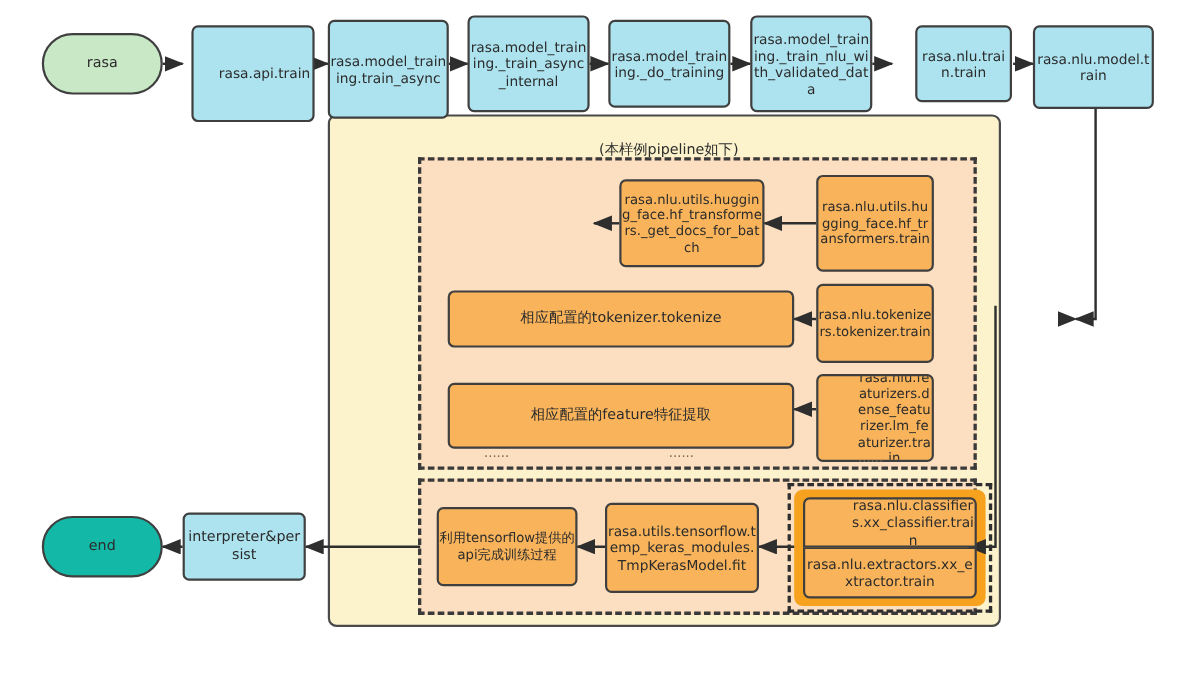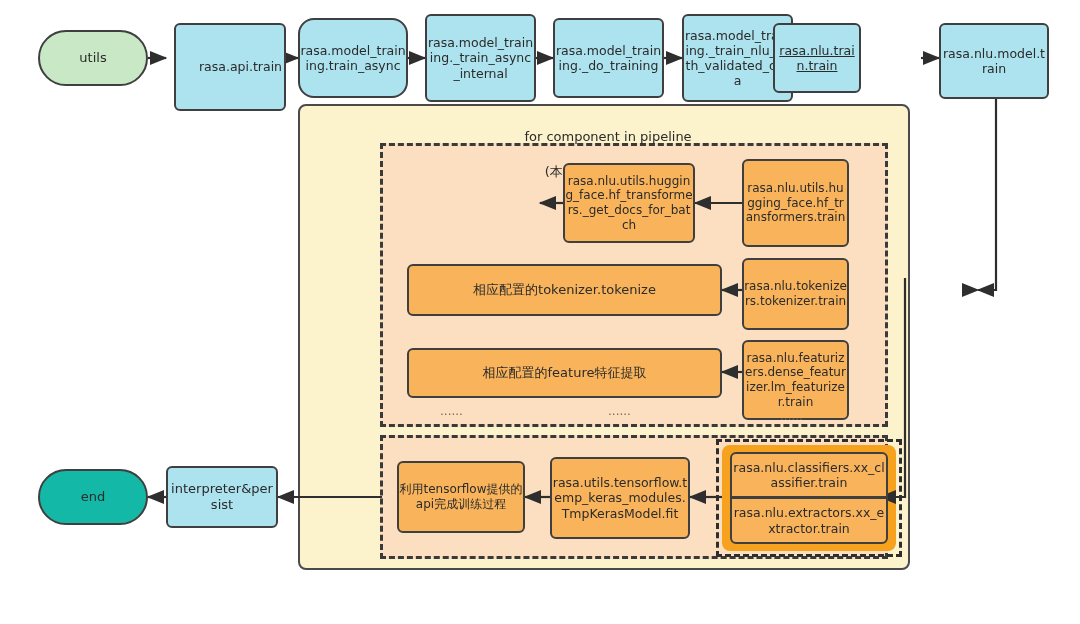--- a/index.html
+++ b/index.html
@@ -149,49 +149,48 @@
 
       <path d="M722,497 L690,497"></path>
       <path d="M550,497 L525,497"></path>
 
       <path d="M382,497 L278,497"></path>
       <path d="M166,497 L148,497"></path>
     </g>
   </svg>
 
   <div class="loop-label" style="left:448px; top:110px; width:320px;">
-    <div>for component in pipeline</div>
     <div>(本样例pipeline如下)</div>
   </div>
 
   <div class="node terminal green" style="left:38px; top:30px; width:110px; height:56px;">
-    <span>utils</span>
+    <span>rasa</span>
   </div>
 
   <div class="node blue" style="left:174px; top:23px; width:112px; height:88px;padding-left:21px;">
     <span>rasa.api.train</span>
   </div>
 
-  <div class="node blue" style="left:298px; top:18px; width:110px; height:80px;border-radius:16px;">
+  <div class="node blue" style="left:298px; top:18px; width:110px; height:90px;">
     <span>rasa.model_training.train_async</span>
   </div>
 
   <div class="node blue" style="left:425px; top:14px; width:111px; height:88px;">
     <span>rasa.model_training._train_async_internal</span>
   </div>
 
   <div class="node blue" style="left:553px; top:18px; width:111px; height:80px;">
     <span>rasa.model_training._do_training</span>
   </div>
 
   <div class="node blue" style="left:682px; top:14px; width:111px; height:88px;">
     <span>rasa.model_training._train_nlu_with_validated_data</span>
   </div>
 
-  <div class="node blue" style="left:773px; top:23px; width:88px; height:70px;text-decoration:underline;">
+  <div class="node blue" style="left:832px; top:23px; width:88px; height:70px;">
     <span>rasa.nlu.train.train</span>
   </div>
 
   <div class="node blue" style="left:939px; top:23px; width:110px; height:76px;">
     <span>rasa.nlu.model.train</span>
   </div>
 
 
   <div class="node orange" style="left:563px; top:163px; width:132px; height:80px; font-size:12px;">
     <span>rasa.nlu.utils.hugging_face.hf_transformers._get_docs_for_batch</span>
@@ -202,41 +201,41 @@
   </div>
 
   <div class="node orange" style="left:407px; top:264px; width:315px; height:52px; font-size:13px;">
     <span>相应配置的tokenizer.tokenize</span>
   </div>
 
   <div class="node orange" style="left:742px; top:258px; width:107px; height:72px; font-size:12px;">
     <span>rasa.nlu.tokenizers.tokenizer.train</span>
   </div>
 
-  <div class="node orange" style="left:407px; top:348px; width:315px; height:50px; font-size:13px;">
+  <div class="node orange" style="left:407px; top:348px; width:315px; height:60px; font-size:13px;">
     <span>相应配置的feature特征提取</span>
   </div>
 
-  <div class="node orange" style="left:742px; top:340px; width:107px; height:80px; font-size:12px;">
+  <div class="node orange" style="left:742px; top:340px; width:107px; height:80px; font-size:12px;padding-left:35px;">
     <span>rasa.nlu.featurizers.dense_featurizer.lm_featurizer.train</span>
   </div>
 
   <div class="dots" style="left:440px; top:405px;">......</div>
   <div class="dots" style="left:608px; top:405px;">......</div>
   <div class="dots" style="left:780px; top:410px;">......</div>
 
   <div class="node orange" style="left:397px; top:461px; width:128px; height:72px; font-size:12px;">
     <span>利用tensorflow提供的api完成训练过程</span>
   </div>
 
   <div class="node orange" style="left:550px; top:457px; width:140px; height:82px; font-size:12.5px;">
     <span>rasa.utils.tensorflow.temp_keras_modules.TmpKerasModel.fit</span>
   </div>
 
-  <div class="node orange sq-top" style="left:730px; top:452px; width:158px; height:46px; font-size:12.5px;">
+  <div class="node orange sq-top" style="left:730px; top:452px; width:158px; height:46px; font-size:12.5px;padding-left:42px;">
     <span>rasa.nlu.classifiers.xx_classifier.train</span>
   </div>
 
   <div class="node orange sq-bottom" style="left:730px; top:498px; width:158px; height:46px; font-size:12.5px;">
     <span>rasa.nlu.extractors.xx_extractor.train</span>
   </div>
 
   <div class="node blue" style="left:166px; top:466px; width:112px; height:62px; font-size:13px;">
     <span>interpreter&amp;persist</span>
   </div>

